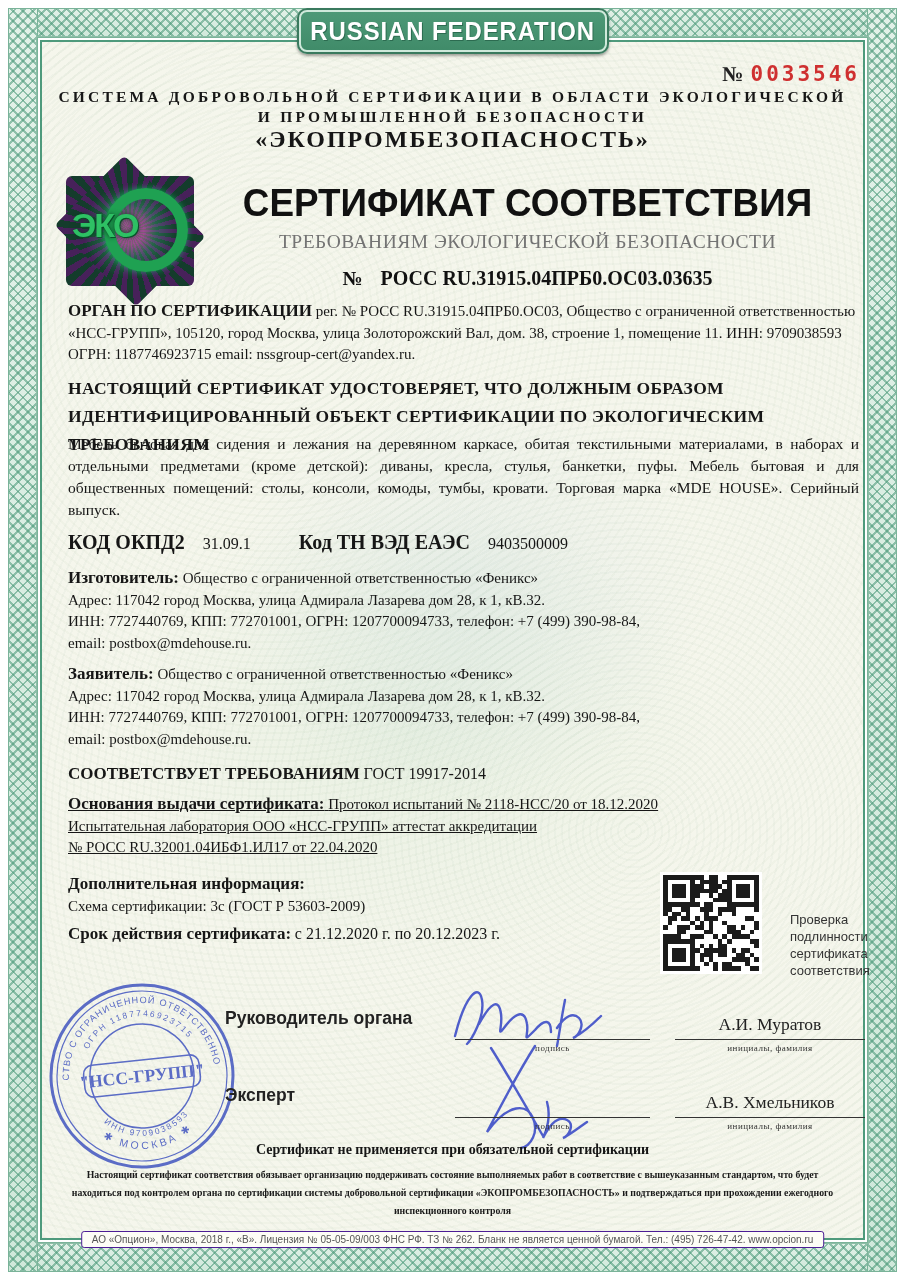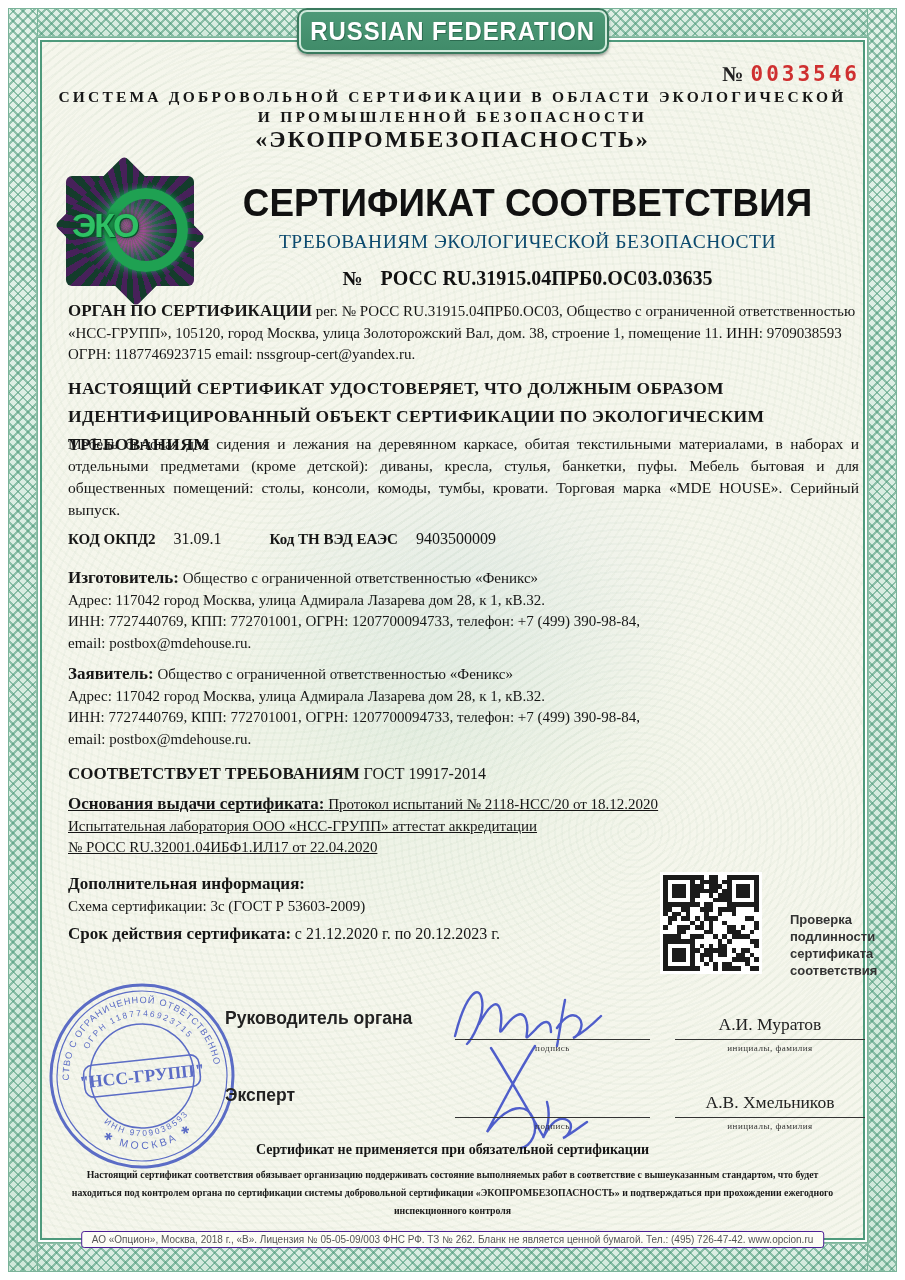--- a/index.html
+++ b/index.html
@@ -52,47 +52,47 @@
       border-radius:6px;}
   .logo .holo2{transform:rotate(45deg) scale(.90);}
   .logo .ring{position:absolute;top:16px;right:10px;width:62px;height:62px;border:11px solid #1fa152;
       border-radius:50%;box-shadow:0 0 6px rgba(0,255,120,.5);}
   .logo .eko{position:absolute;left:10px;top:34px;font-family:"Liberation Sans",sans-serif;
       font-weight:bold;font-size:34px;color:#2ec064;text-shadow:0 0 5px #063d1e,1px 1px 0 #0a5c30;letter-spacing:-2px;}
 
   
   .cert-title{left:205px;right:55px;top:182px;text-align:center;font-family:"Liberation Sans",sans-serif;
       font-weight:bold;font-size:38px;letter-spacing:0;color:#111;transform:scaleX(.97);}
-  .cert-sub{left:205px;right:55px;top:231px;text-align:center;font-size:19.5px;letter-spacing:.5px;color:#0c4a6e;}
+  .cert-sub{left:205px;right:55px;top:231px;text-align:center;font-size:19.5px;letter-spacing:.5px;color:#737373;}
   .cert-num{left:205px;right:55px;top:267px;text-align:center;font-weight:bold;font-size:20px;color:#111;}
   .cert-num .gap{display:inline-block;width:18px;}
 
   
   .body-block{left:68px;right:46px;font-size:15px;line-height:1.42;text-align:left;}
   .lbl-big{font-weight:bold;font-size:17px;}
   .organ{top:299px;}
   .statement{top:374px;font-weight:bold;font-size:17.5px;line-height:1.6;letter-spacing:.3px;}
   .object-desc{top:433px;font-size:15.5px;line-height:1.42;text-align:justify;}
   .codes{top:528px;font-size:16px;}
-  .codes b{font-size:15px;}
+  .codes b{font-size:20px;}
   .codes .v{margin-left:14px;margin-right:44px;}
   .man{top:566px;}
   .app{top:662px;}
   .compliance{top:762px;}
   .basis{top:792px;text-decoration:underline;}
   .additional{top:872px;}
   .validity{top:922px;}
 
   
   .qr{left:660px;top:872px;width:102px;height:102px;background:#ffffff;padding:3px;box-sizing:border-box;
       display:grid;grid-template-columns:repeat(21,1fr);grid-template-rows:repeat(21,1fr);}
   .qm{background:transparent;}
   .qm.on{background:#1b1b1b;}
   .qr-caption{left:790px;top:912px;width:82px;font-family:"Liberation Sans",sans-serif;
-      font-size:13px;line-height:1.3;color:#333;font-weight:bold;}
+      font-size:13px;line-height:1.3;color:#333;}
 
   
   .stamp{left:46px;top:980px;width:192px;height:192px;transform:rotate(-6deg);opacity:.9;}
   .stamp text{fill:#4b5ec2;}
   .stamp .ring-line{stroke:#4b5ec2;fill:none;}
 
   
   .role{left:225px;font-family:"Liberation Sans",sans-serif;font-weight:bold;font-size:17.5px;color:#222;}
   .role-head{top:1008px;}
   .role-expert{top:1085px;}

